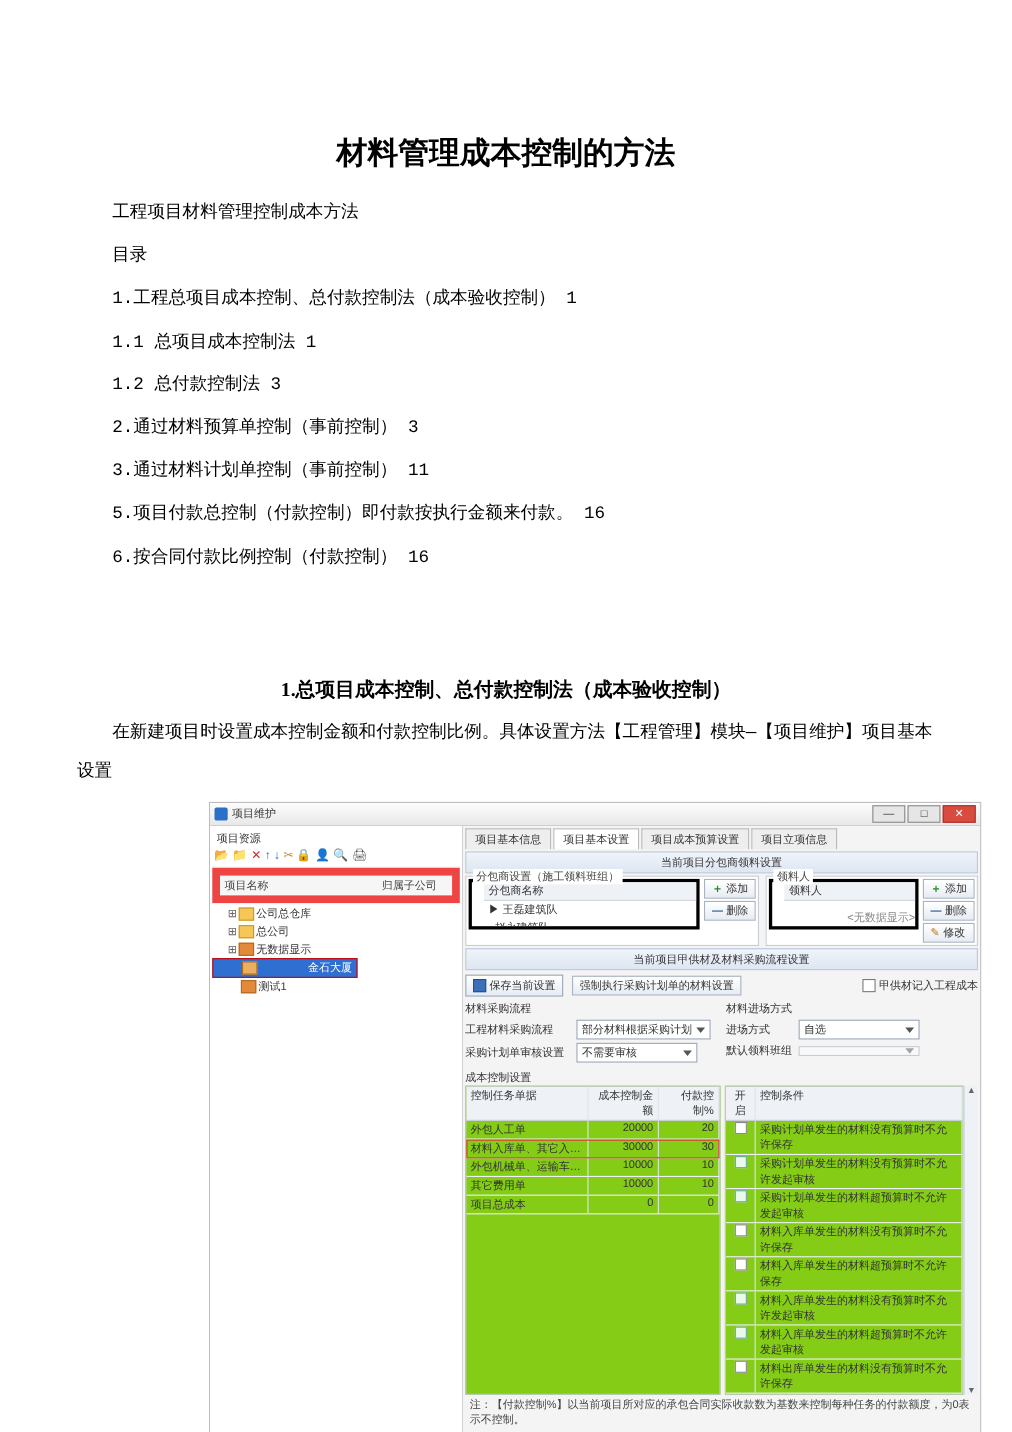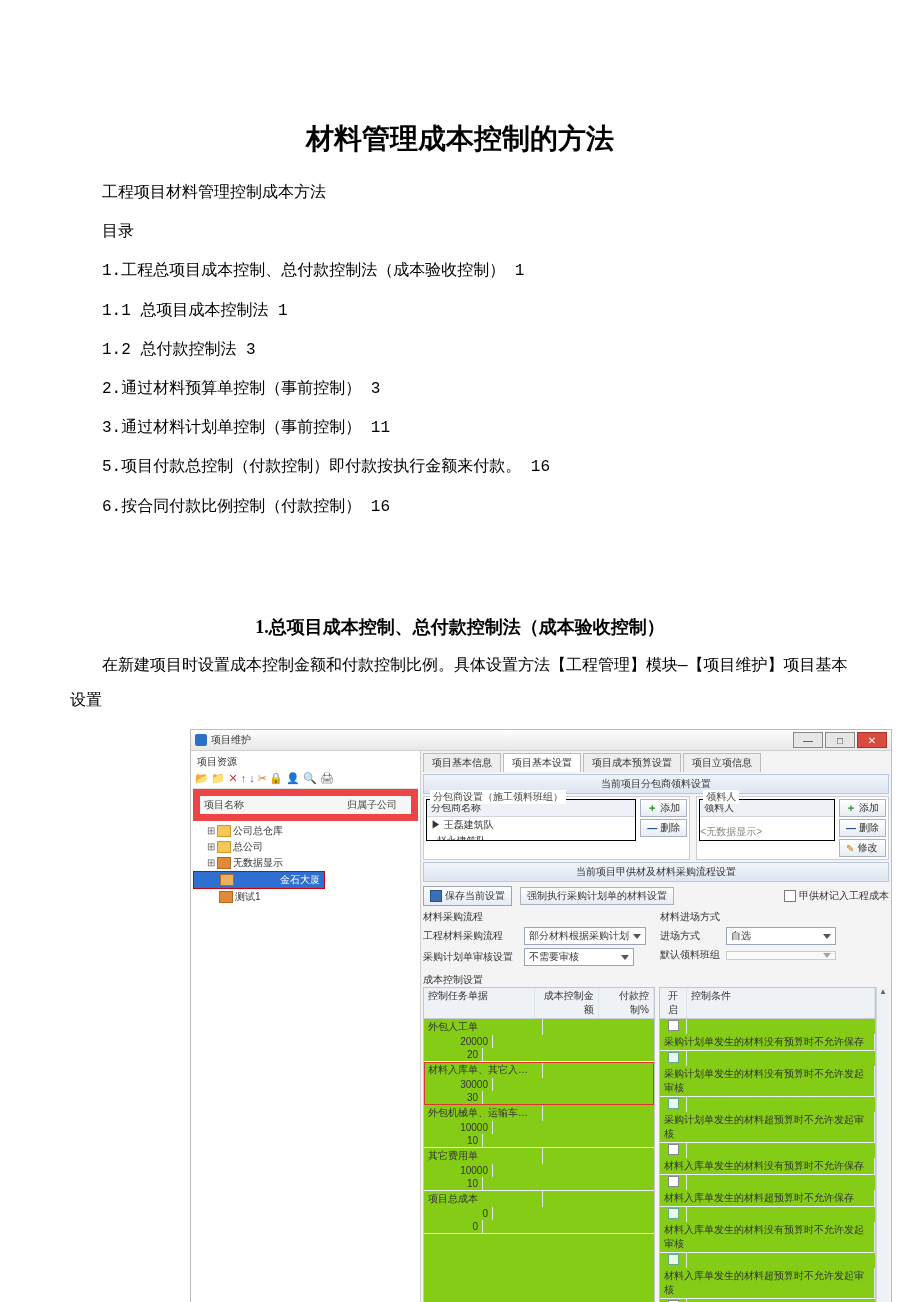--- a/index.html
+++ b/index.html
@@ -84,39 +84,39 @@
   .ficon.fd{background:#f6c758;border:1px solid #c89a22;}
   .ficon.hs{background:#e28a3a;border:1px solid #b06a1f;}
   .right{flex:1;background:#f4f4f4;padding:2px;}
   .tabs{display:flex;gap:2px;}
   .tab{background:#eee;border:1px solid #bbb;border-bottom:none;padding:2px 8px;font-size:10px;}
   .tab.active{background:#fff;}
   .section-title{background:linear-gradient(#f0f4fa,#dde6f2);border:1px solid #b9c7da;text-align:center;padding:2px;margin-top:2px;font-size:10px;}
   .boxrow{display:flex;gap:6px;margin-top:2px;}
   .fieldset{border:1px solid #c8cdd4;background:#fff;flex:1;padding:2px;position:relative;}
   .fslegend{position:absolute;top:-7px;left:6px;background:#fff;padding:0 3px;font-size:10px;color:#444;}
-  .listbox{border:1px solid #000000;background:#fff;height:40px;overflow:hidden;}
+  .listbox{border:3px solid #000000;background:#fff;height:40px;overflow:hidden;padding-left:11px;}
   .listhdr{background:#eef1f6;border-bottom:1px solid #d0d5dd;padding:1px 4px;font-size:10px;}
   .listitem{padding:1px 4px;font-size:10px;}
   .btncol{display:flex;flex-direction:column;gap:2px;margin-left:4px;}
   .sbtn{border:1px solid #a8b2c0;background:linear-gradient(#fff,#e7ecf3);padding:1px 6px;font-size:10px;white-space:nowrap;display:flex;align-items:center;gap:3px;}
   .plus{color:#1a8f1a;font-weight:bold;}
   .minus{color:#1a4f8f;font-weight:bold;}
-  .nodata{color:#888;text-align:left;padding:8px 0;font-size:10px;}
+  .nodata{color:#888;text-align:right;padding:8px 0;font-size:10px;}
   .savebtn{border:1px solid #9aa6b8;background:linear-gradient(#fff,#e5ecf5);padding:2px 6px;display:inline-flex;align-items:center;gap:3px;}
   .disk{width:10px;height:10px;background:#3b6fb7;border:1px solid #27508a;}
   .chk{display:inline-block;width:10px;height:10px;border:1px solid #7a7a7a;background:#fff;vertical-align:middle;margin-right:3px;}
   .formrow{display:flex;align-items:center;gap:6px;margin:3px 0;}
   .lbl{font-size:10px;}
   .sel{border:1px solid #9aa6b8;background:#fff;padding:1px 4px;font-size:10px;display:inline-flex;align-items:center;gap:4px;min-width:100px;justify-content:space-between;}
   .triangle{width:0;height:0;border-left:4px solid transparent;border-right:4px solid transparent;border-top:5px solid #555;}
   .grid{border:1px solid #c0c6cf;background:#84cc16;font-size:10px;}
   .grid .ghdr{display:flex;background:#eef1f6;border-bottom:1px solid #c8cdd4;}
   .grid .ghdr>div,.grid .grow>div{padding:1px 4px;border-right:1px solid #dfe3ea;}
-  .grid .grow{display:flex;border-bottom:1px solid #eef1f6;flex-direction:column;}
+  .grid .grow{display:flex;border-bottom:1px solid #eef1f6;}
   .grid .grow.hl{outline:1px solid #d33;outline-offset:-1px;}
   .c1{width:110px;} .c2{width:60px;text-align:right;} .c3{width:50px;text-align:right;}
   .grid2 .c1b{width:18px;text-align:center;} .grid2 .c2b{flex:1;}
   .chkbox{display:inline-block;width:9px;height:9px;border:1px solid #6a8;background:#eafaea;}
   .chkbox.off{border-color:#888;background:#fff;}
   .scrollbar{width:12px;background:#eef1f6;border-left:1px solid #cfd5dd;display:flex;flex-direction:column;justify-content:space-between;align-items:center;}
   .sarrow{font-size:8px;color:#666;}
   .note{font-size:10px;color:#444;padding:2px 4px;}
   .flexrow{display:flex;gap:8px;}
   .col50{flex:1;}

